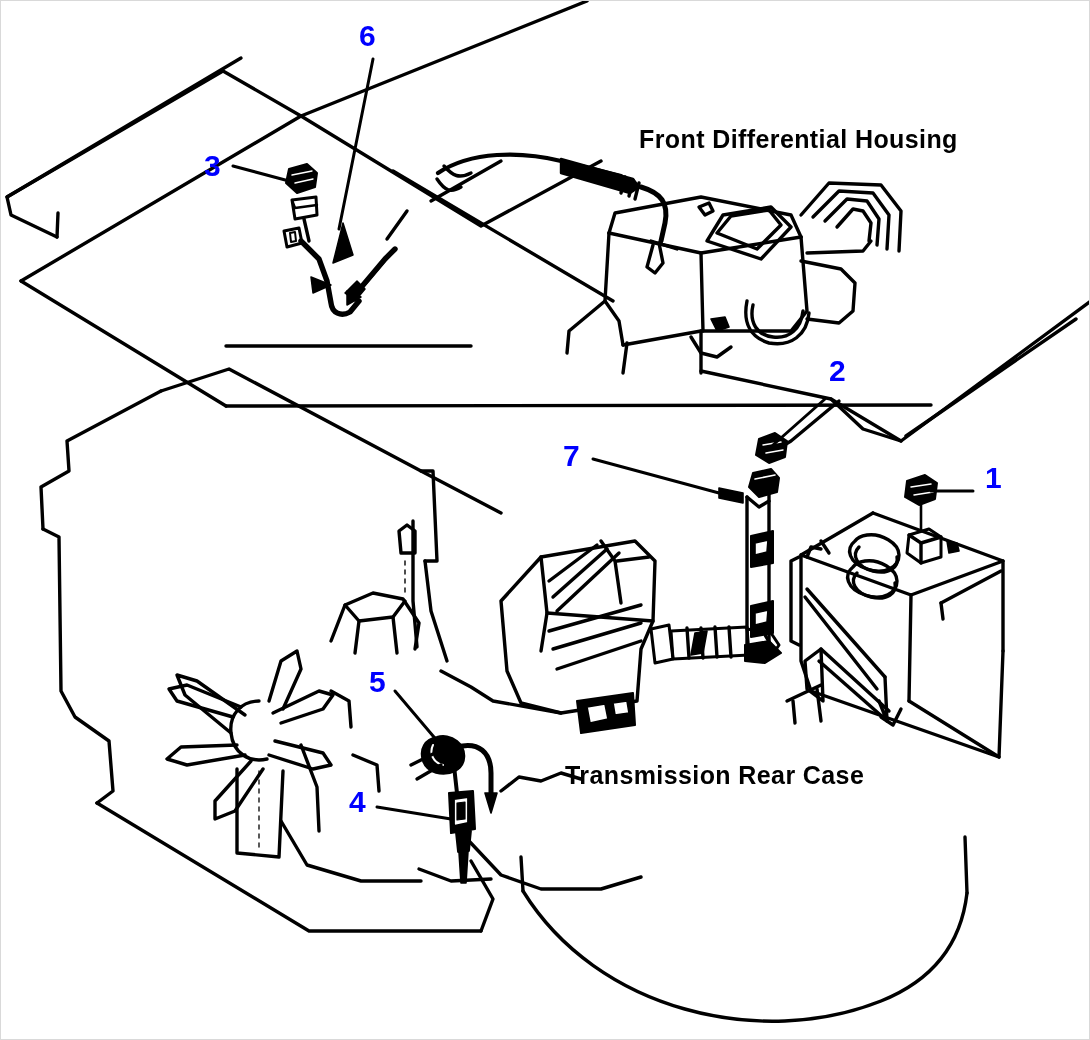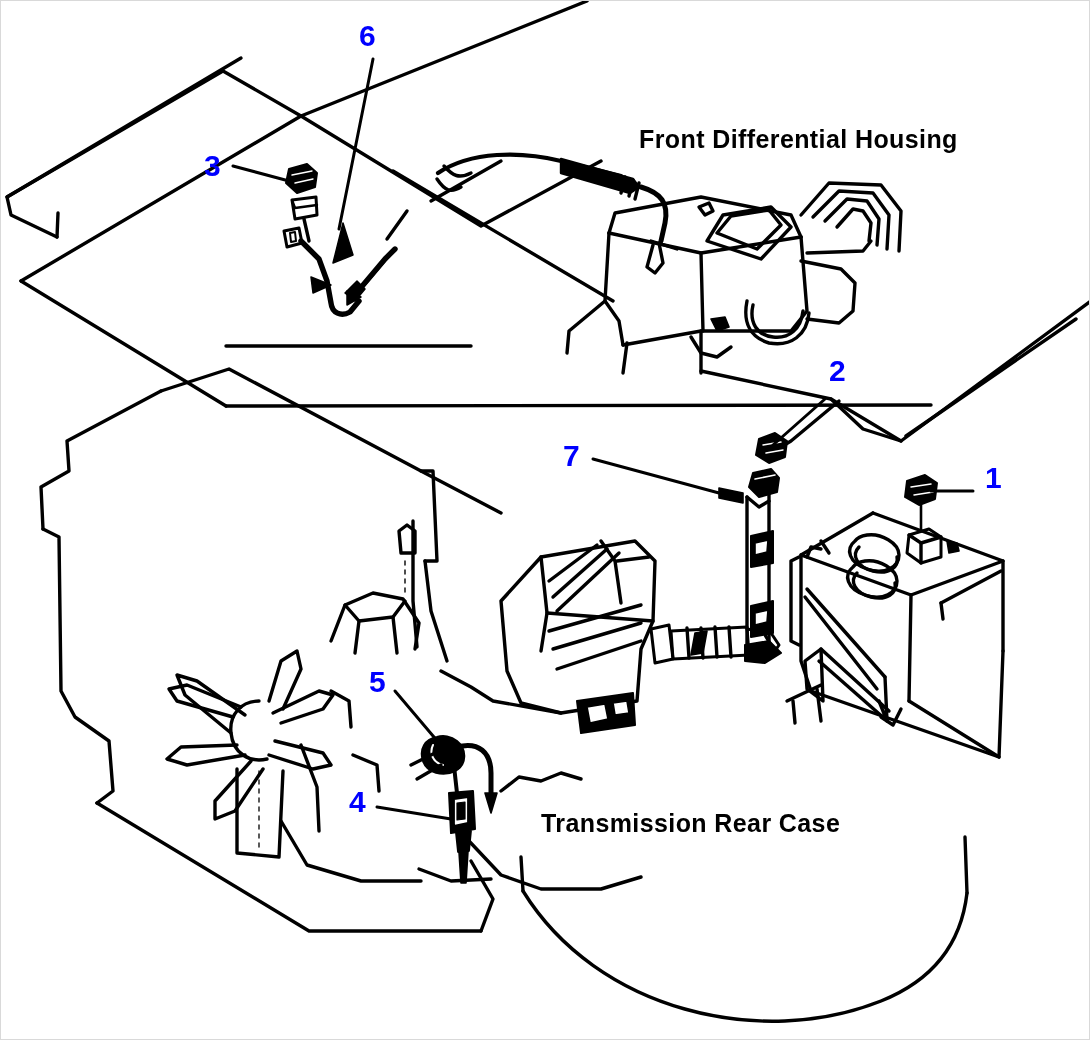--- a/index.html
+++ b/index.html
@@ -306,21 +306,21 @@
         <path d="M394,690 L438,742"></path>
         <path d="M372,58 L338,228"></path>
         <path d="M342,222 L332,262 L352,254 Z" fill="#000" stroke-width="1.5"></path>
         <path d="M592,458 L718,492"></path>
       </g>
 
     </g>
   </svg>
 
   <div class="label" style="left:638px; top:124px;">Front Differential Housing</div>
-  <div class="label" style="left:540px; top:760px;margin-top:48px;">Transmission Rear Case</div>
+  <div class="label" style="left:564px; top:760px;">Transmission Rear Case</div>
 
   <div class="callout" style="left:984px; top:462px;">1</div>
   <div class="callout" style="left:828px; top:355px;">2</div>
   <div class="callout" style="left:203px; top:150px;">3</div>
   <div class="callout" style="left:348px; top:786px;">4</div>
   <div class="callout" style="left:368px; top:666px;">5</div>
   <div class="callout" style="left:358px; top:20px;">6</div>
   <div class="callout" style="left:562px; top:440px;">7</div>
 
 </div>

